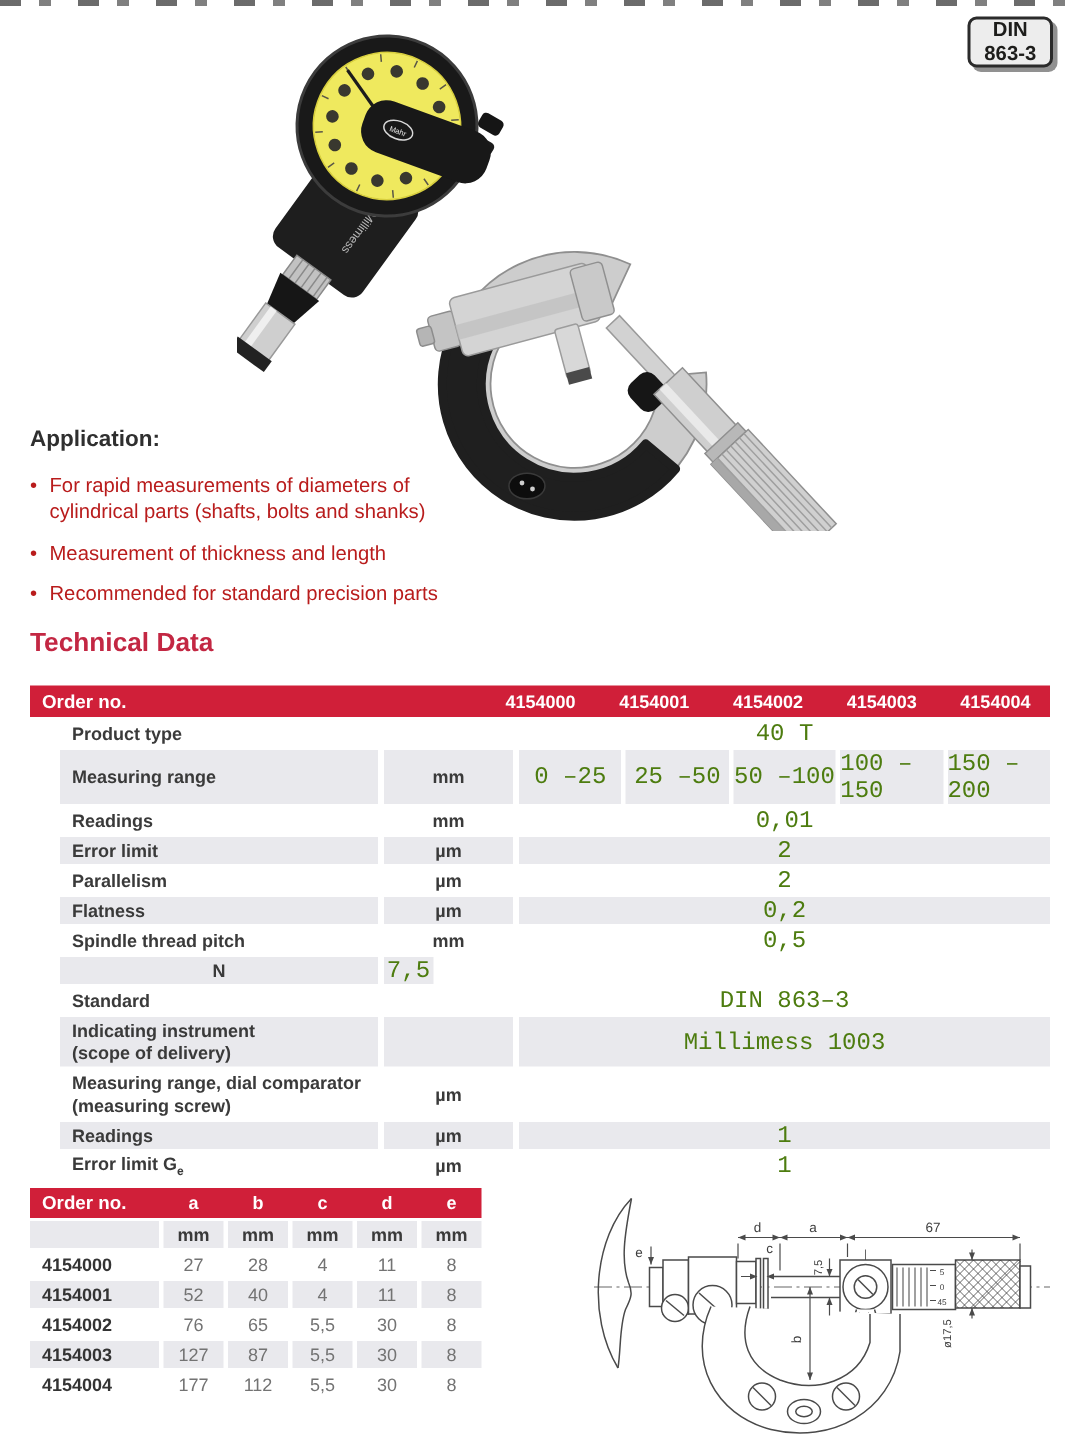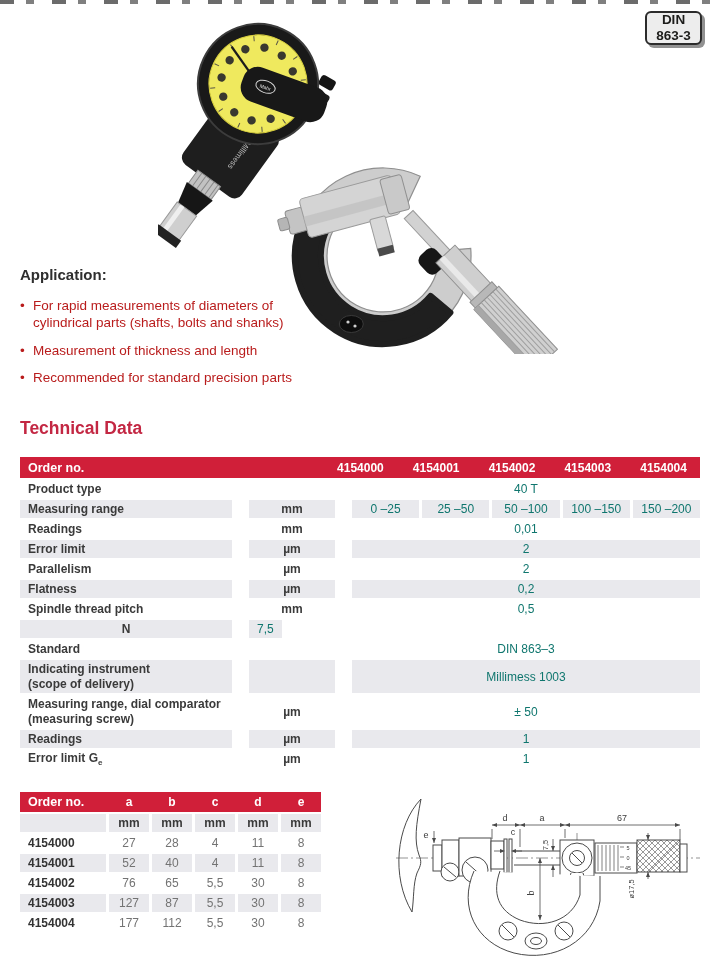--- a/index.html
+++ b/index.html
@@ -16,43 +16,43 @@
   .din-badge { position:absolute; left:645px; top:11px; width:57px; height:34px;
     background:#ededed; border:2px solid #2b2b2b; border-radius:6px;
     box-shadow:3px 3px 0 rgba(55,55,55,.55);
     display:flex; flex-direction:column; align-items:center; justify-content:center;
     font-weight:bold; font-size:13.5px; line-height:1.15; color:#1d1d1b; }
 
   
   .photo { position:absolute; left:158px; top:4px; width:420px; height:350px; }
 
   
-  .application { position:absolute; left:20px; top:266px; width:300px; }
+  .application { position:absolute; left:20px; top:284px; width:300px; }
   .application h2 { font-size:15px; font-weight:bold; color:#2f2f2f; margin-bottom:14px; }
   .application ul { list-style:none; }
   .application li { position:relative; padding-left:13px; font-size:13.5px; line-height:1.28; margin-bottom:10px; color:#b91c1c; }
   .application li::before { content:"•"; position:absolute; left:0; top:0; }
 
   
   .td-heading { position:absolute; left:20px; top:418px; font-size:17.5px; font-weight:bold; color:#c32743; }
 
   .main-table { position:absolute; left:20px; top:457px; width:680px; }
   .mt-header { display:grid; grid-template-columns:212px 86px repeat(5,1fr); column-gap:3px;
     background:#d01f39; color:#fff; height:21px; align-items:center; margin-bottom:2px; }
   .mt-header .h-label { font-weight:bold; font-size:12.5px; padding-left:8px; }
   .mt-header .h-col { font-weight:bold; font-size:12px; text-align:center; }
 
-  .tr { display:grid; grid-template-columns:212px 86px 1fr; column-gap:17px; margin-bottom:2px; min-height:18px; }
+  .tr { display:grid; grid-template-columns:212px 86px 1fr; column-gap:4px; margin-bottom:2px; min-height:18px;margin-left:20px; }
   .tr.tall { min-height:33px; }
   .td { display:flex; align-items:center; background:transparent; }
   .td.label { padding-left:8px; font-weight:bold; font-size:12px; color:#3a3a3a; line-height:1.18; }
   .td.label .stack { display:block; }
   .td.unit { justify-content:center; font-weight:bold; font-size:12px; color:#3a3a3a; }
   .vals { display:grid; grid-template-columns:repeat(5,1fr); column-gap:3px; }
-  .val { display:flex; align-items:center; justify-content:center; font-size:12px; color:#0f766e; }
+  .val { display:flex; align-items:center; justify-content:center; font-size:16px; color:#4d7c0f;font-family:Liberation Mono, monospace; }
   .tr.shaded .td, .tr.shaded .val { background:#e9e9ed; }
   sub { font-size:8px; }
 
   
   .dim-table { position:absolute; left:20px; top:792px; width:301px; }
   .dt-header { display:grid; grid-template-columns:86px repeat(5,1fr); column-gap:3px;
     background:#d01f39; color:#fff; height:20px; align-items:center; margin-bottom:2px; }
   .dt-header .h-label { font-weight:bold; font-size:12.5px; padding-left:8px; }
   .dt-header .h-col { font-weight:bold; font-size:12px; text-align:center; }
   .dtr { display:grid; grid-template-columns:86px repeat(5,1fr); column-gap:3px; margin-bottom:2px; min-height:18px; }
@@ -263,23 +263,20 @@
     </div>
 
     <div class="tr tall">
       <div class="td label">
         <span class="stack">
           <span class="stack">Measuring range, dial comparator</span>
           <span class="stack">(measuring screw)</span>
         </span>
       </div>
       <div class="td unit">µm</div>
-      <div class="vals">
-          <div class="val" style="grid-column:span 5">± 50</div>
-        </div>
     </div>
 
     <div class="tr shaded">
       <div class="td label">Readings</div>
       <div class="td unit">µm</div>
       <div class="vals">
           <div class="val" style="grid-column:span 5">1</div>
         </div>
     </div>
 

